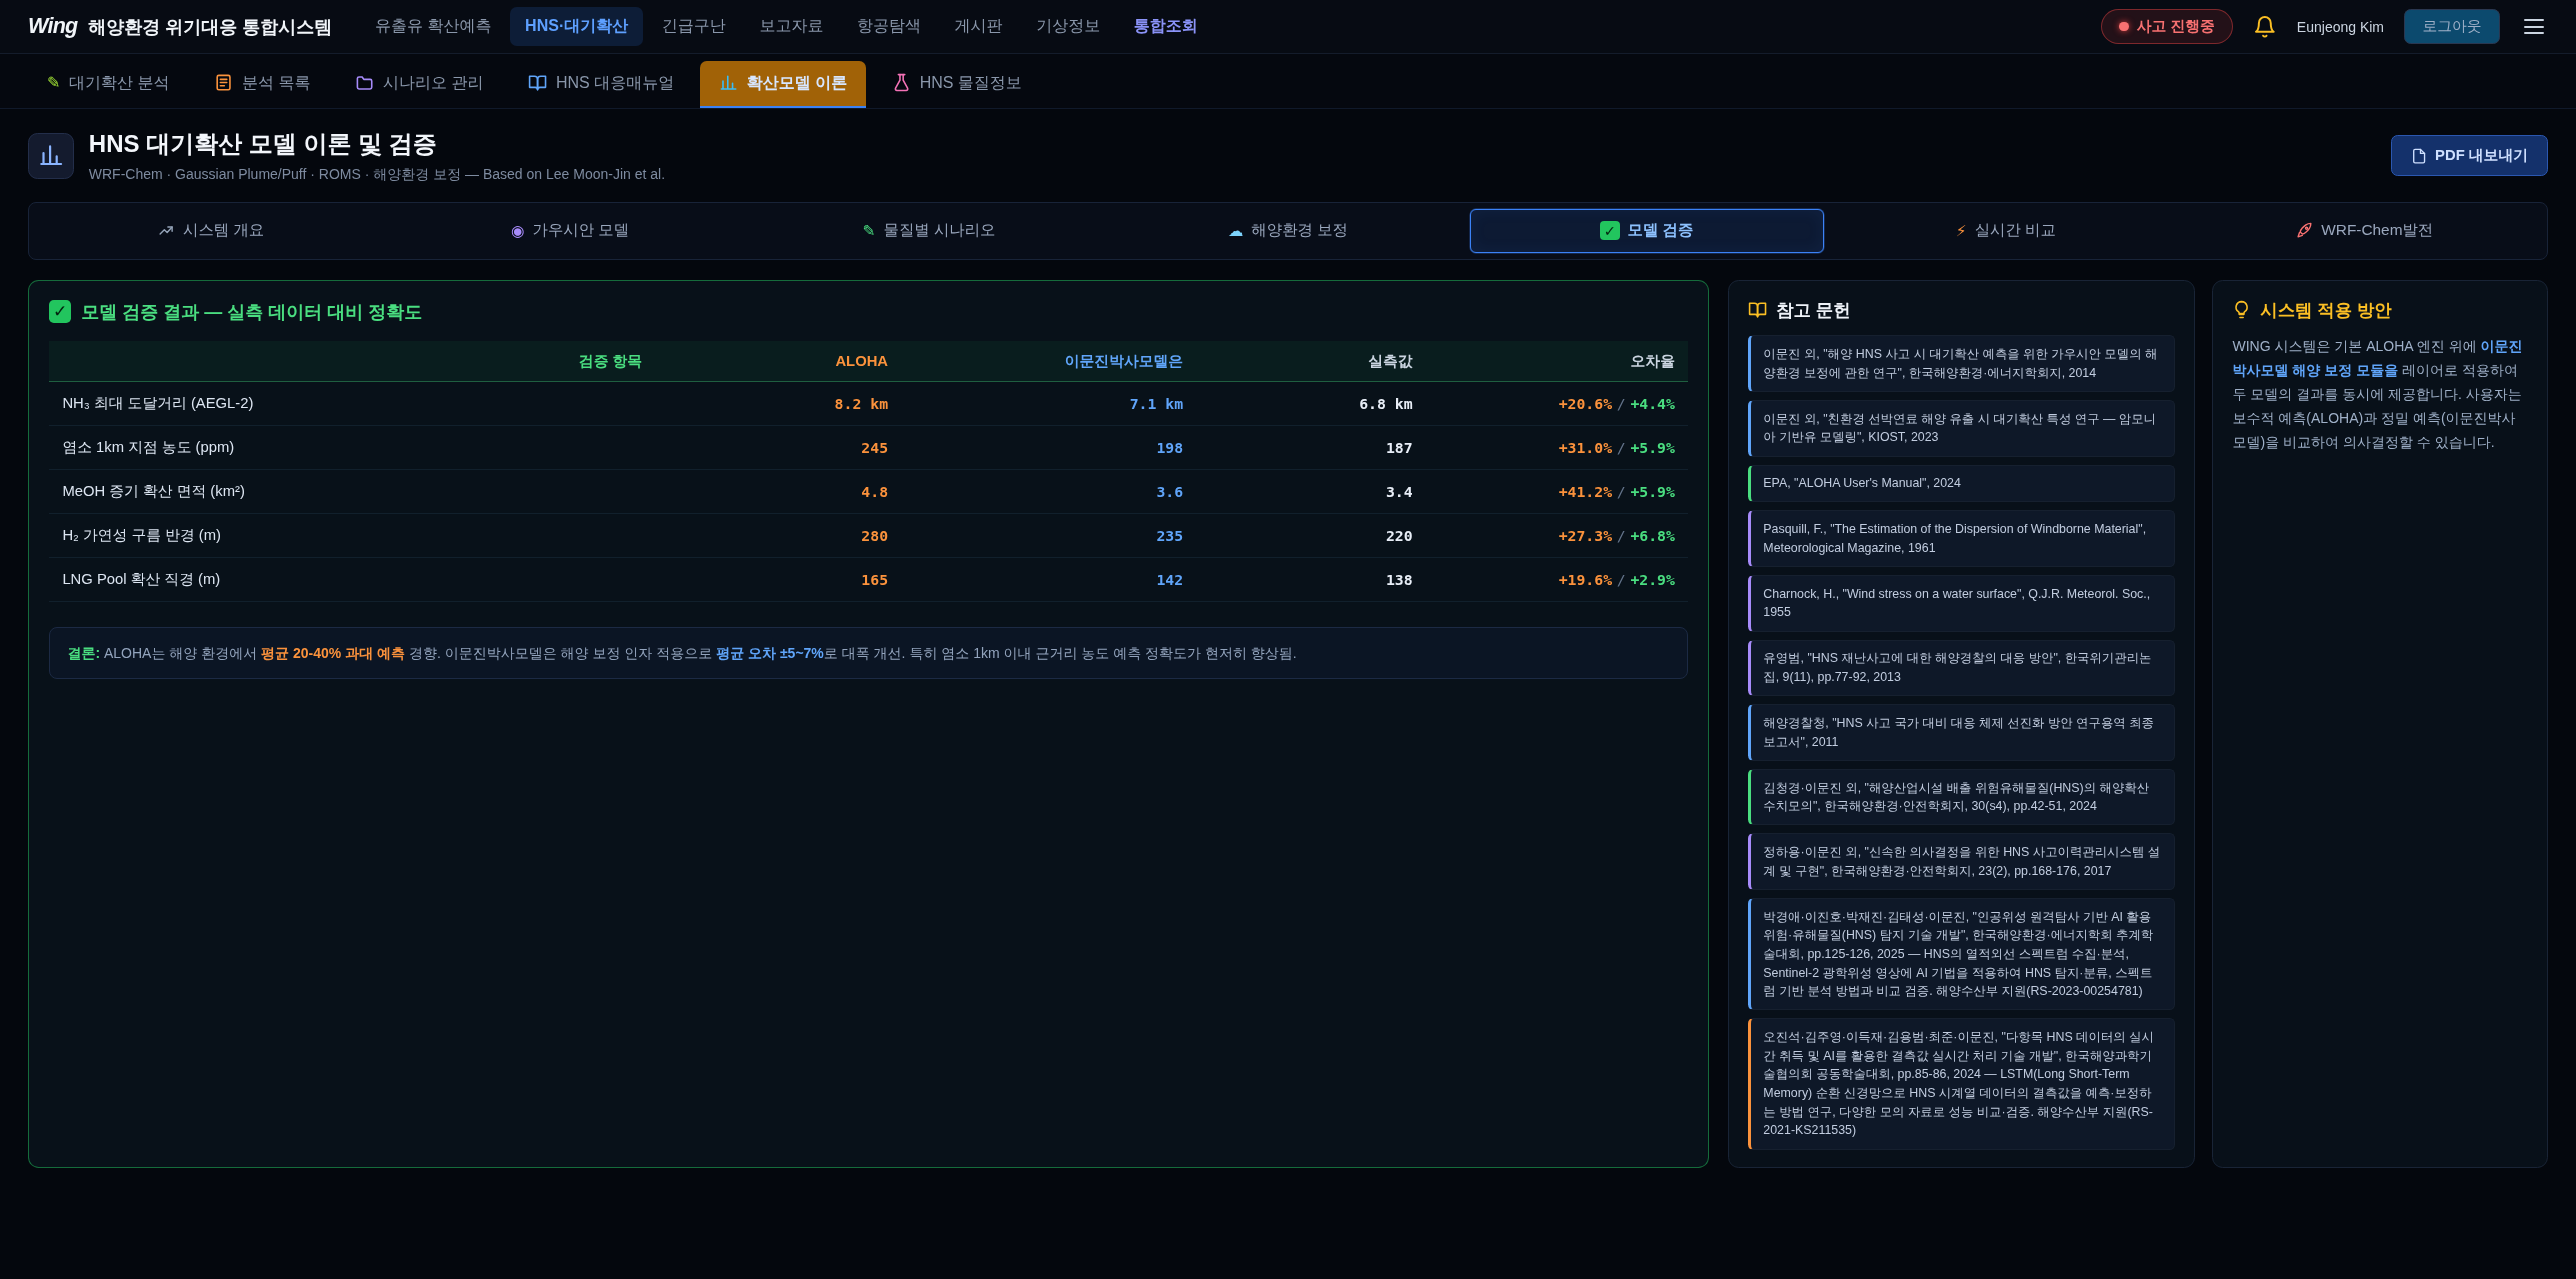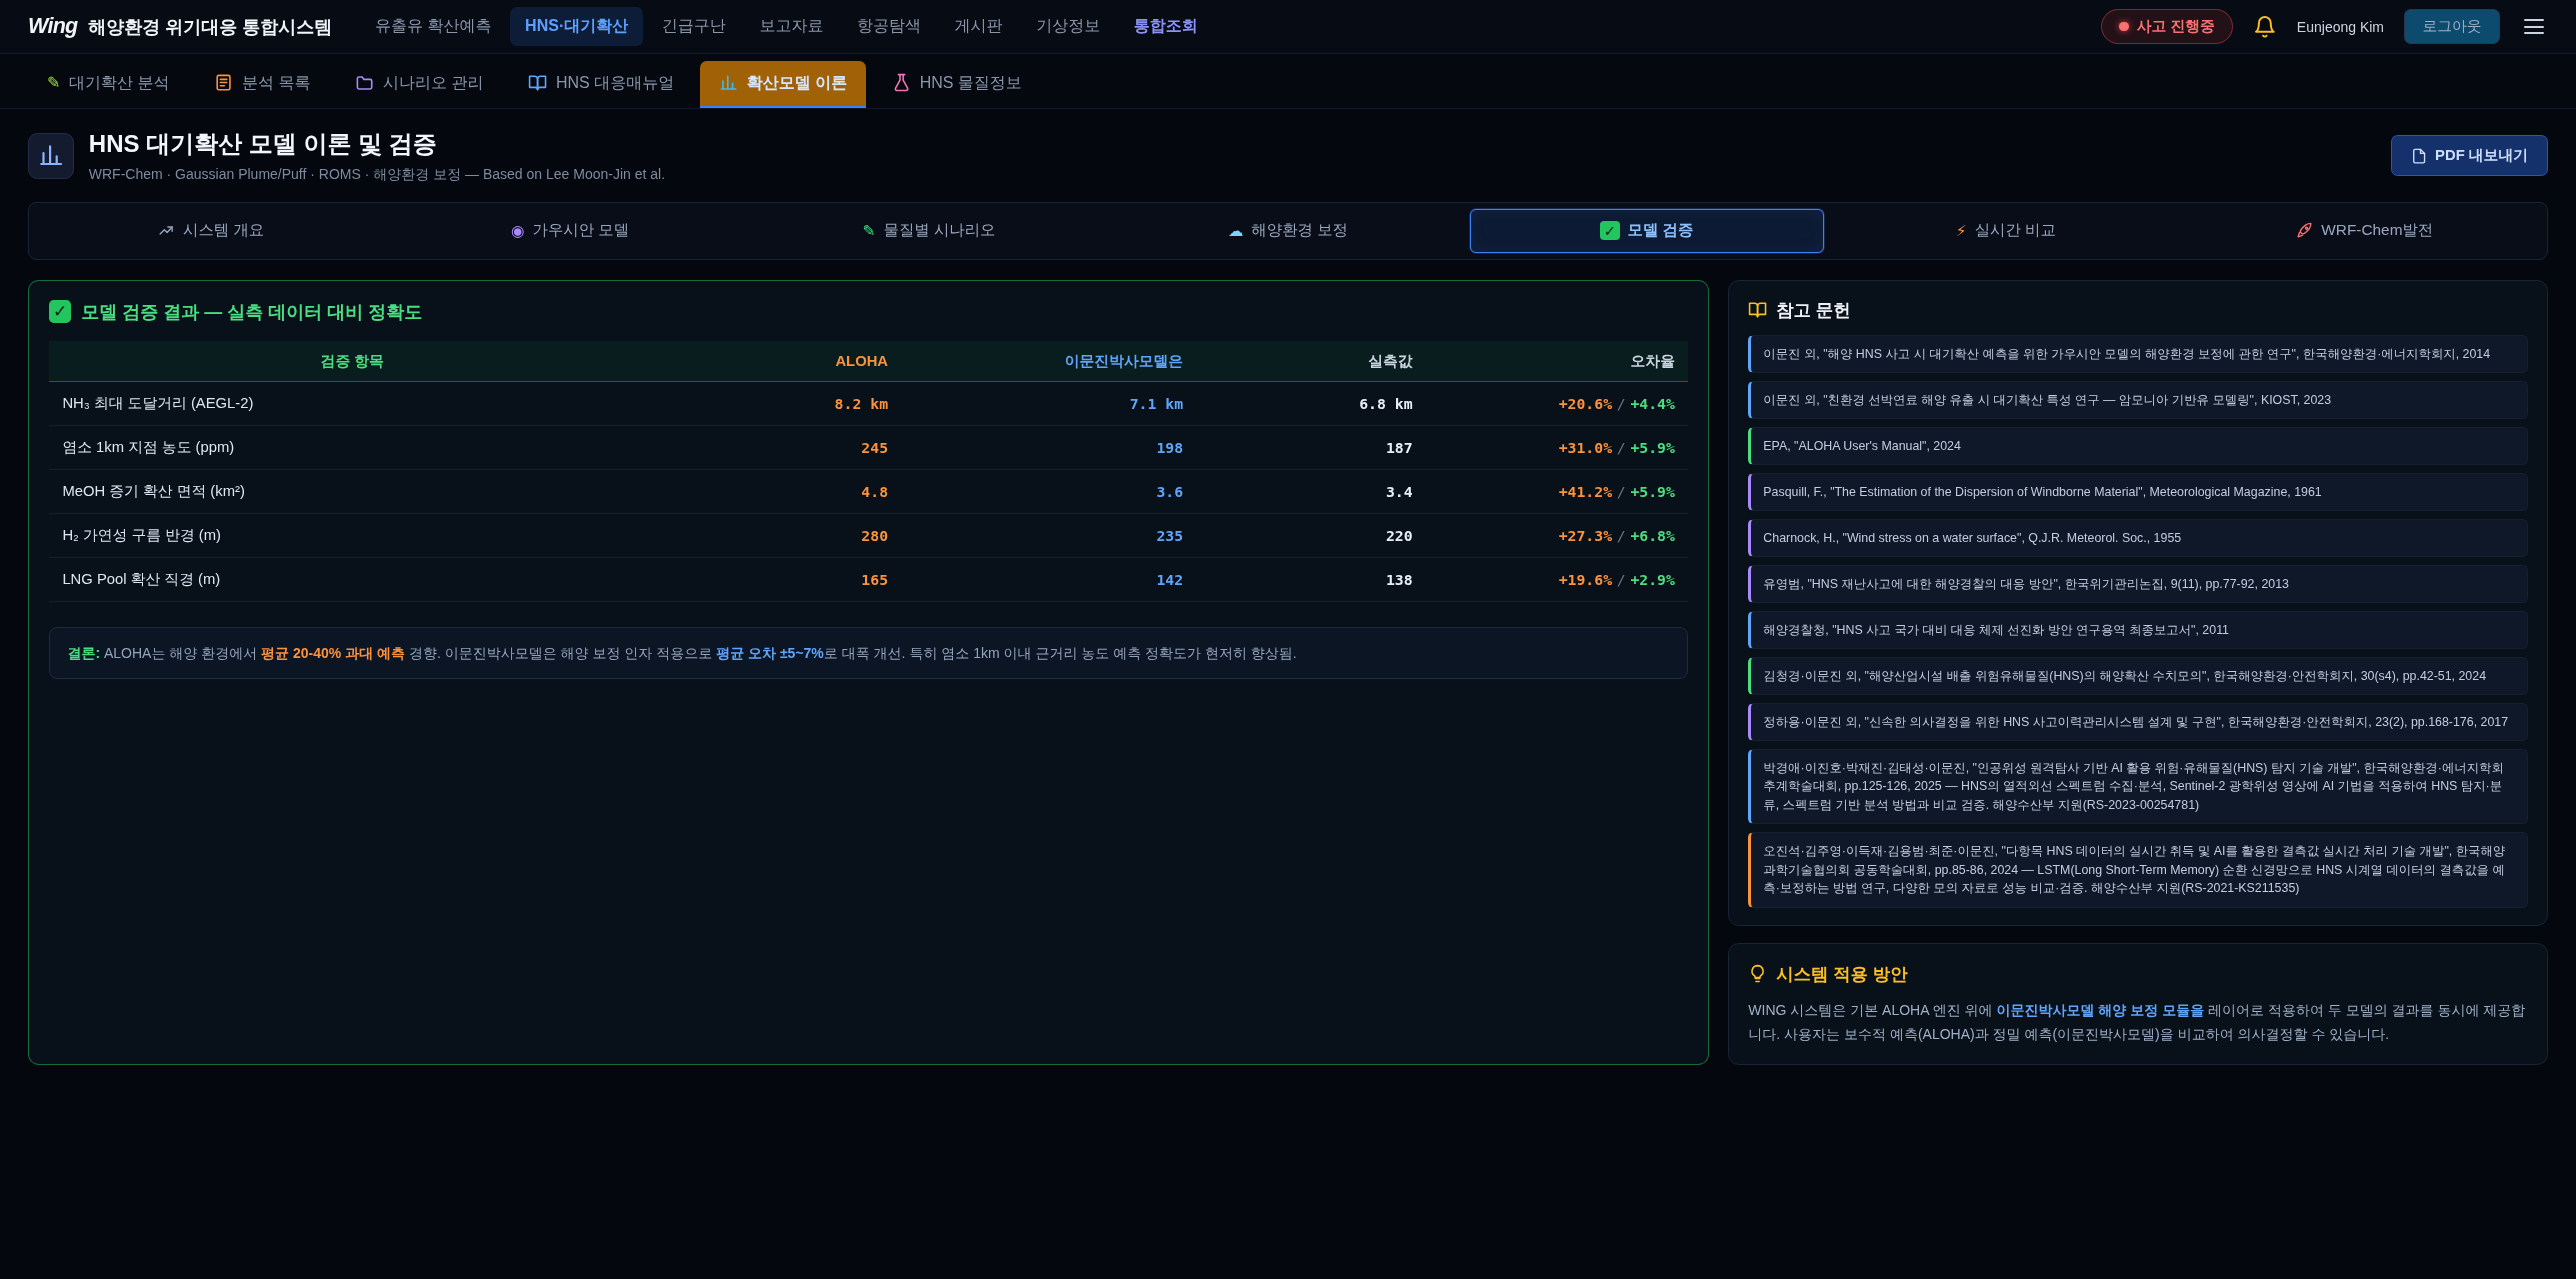--- a/index.html
+++ b/index.html
@@ -55,39 +55,39 @@
   .stab.active{background:#0d1a33;border-color:var(--active-blue);color:#8ec2ff;font-weight:700;box-shadow:0 0 0 0.7px rgba(59,130,246,.35), inset 0 0 16px rgba(59,130,246,.08)}
   .stab .ico{font-size:15.4px}
 
   
   .content{display:flex;align-items:stretch;gap:19px;padding:20px 28px}
   .validation-card{flex:2;background:#081119;border:0.7px solid rgba(34,197,94,.5);border-radius:10.7px;padding:19px 20px}
   .vc-title{display:flex;align-items:center;gap:10px;color:var(--green);font-size:18px;font-weight:700;margin-bottom:17.4px}
   .checkchip{display:inline-flex;align-items:center;justify-content:center;width:1.3em;height:1.3em;border-radius:.28em;background:var(--green-deep);color:#04240f;font-weight:bold;font-size:.95em;line-height:1}
   .vtable{width:100%;border-collapse:collapse}
   .vtable th{font-size:14.8px;font-weight:700;padding:10.7px 13.4px;background:rgba(34,197,94,.07);border-bottom:0.7px solid rgba(74,222,128,.35);white-space:nowrap}
-  th.c-item{text-align:center;color:var(--green)}
+  th.c-item{text-align:right;color:var(--green)}
   th.c-aloha{text-align:right;color:var(--orange)}
   th.c-lee{text-align:right;color:var(--blue)}
   th.c-measured{text-align:right;color:#cbd5e1}
   th.c-error{text-align:right;color:#cbd5e1}
   .vtable td{font-size:14.8px;padding:12px 13.4px;border-bottom:0.7px solid #11202c;color:#dde6f2}
   td.c-num{font-family:"DejaVu Sans Mono","Liberation Mono",monospace;text-align:right;font-weight:600}
   td.v-aloha{color:var(--orange)}
   td.v-lee{color:var(--blue)}
   td.v-measured{color:#e8eef7}
   .err-aloha{color:var(--orange)}
   .err-sep{color:#64748b;padding:0 4.7px;font-weight:400}
   .err-lee{color:var(--green)}
   .conclusion{margin-top:25px;background:#0b1524;border:0.7px solid #1c2a44;border-radius:8px;padding:13.4px 17.4px;font-size:14px;line-height:1.65;color:#93a4bd}
   .seg-green{color:var(--green);font-weight:700}
   .seg-orange{color:var(--orange);font-weight:700}
   .seg-blue{color:var(--blue);font-weight:700}
 
-  .right-col{flex:1;display:flex;flex-direction:column;gap:17.4px;min-width:0}
+  .right-col{flex:1;display:flex;gap:17.4px;min-width:0}
   .side-card{background:var(--panel);border:0.7px solid #192436;border-radius:10.7px;padding:17.4px 19px}
   .card-title{display:flex;align-items:center;gap:8.7px;font-size:17.4px;font-weight:700;color:#eef2f8;margin-bottom:13.4px}
   .card-title .ico{font-size:17.4px}
   .refs-title .ico{color:var(--yellow)}
   .apply-title{color:var(--yellow)}
   .refs-list{display:flex;flex-direction:column;gap:8px}
   .ref-item{background:#0e1828;border:0.7px solid #16202f;border-left:3.4px solid var(--blue);border-radius:5.4px;padding:8.7px 12px;font-size:12.4px;line-height:1.5;color:#c2cde0}
   .apply-text{font-size:14px;line-height:1.7;color:var(--muted2)}
 </style>
 </head>

